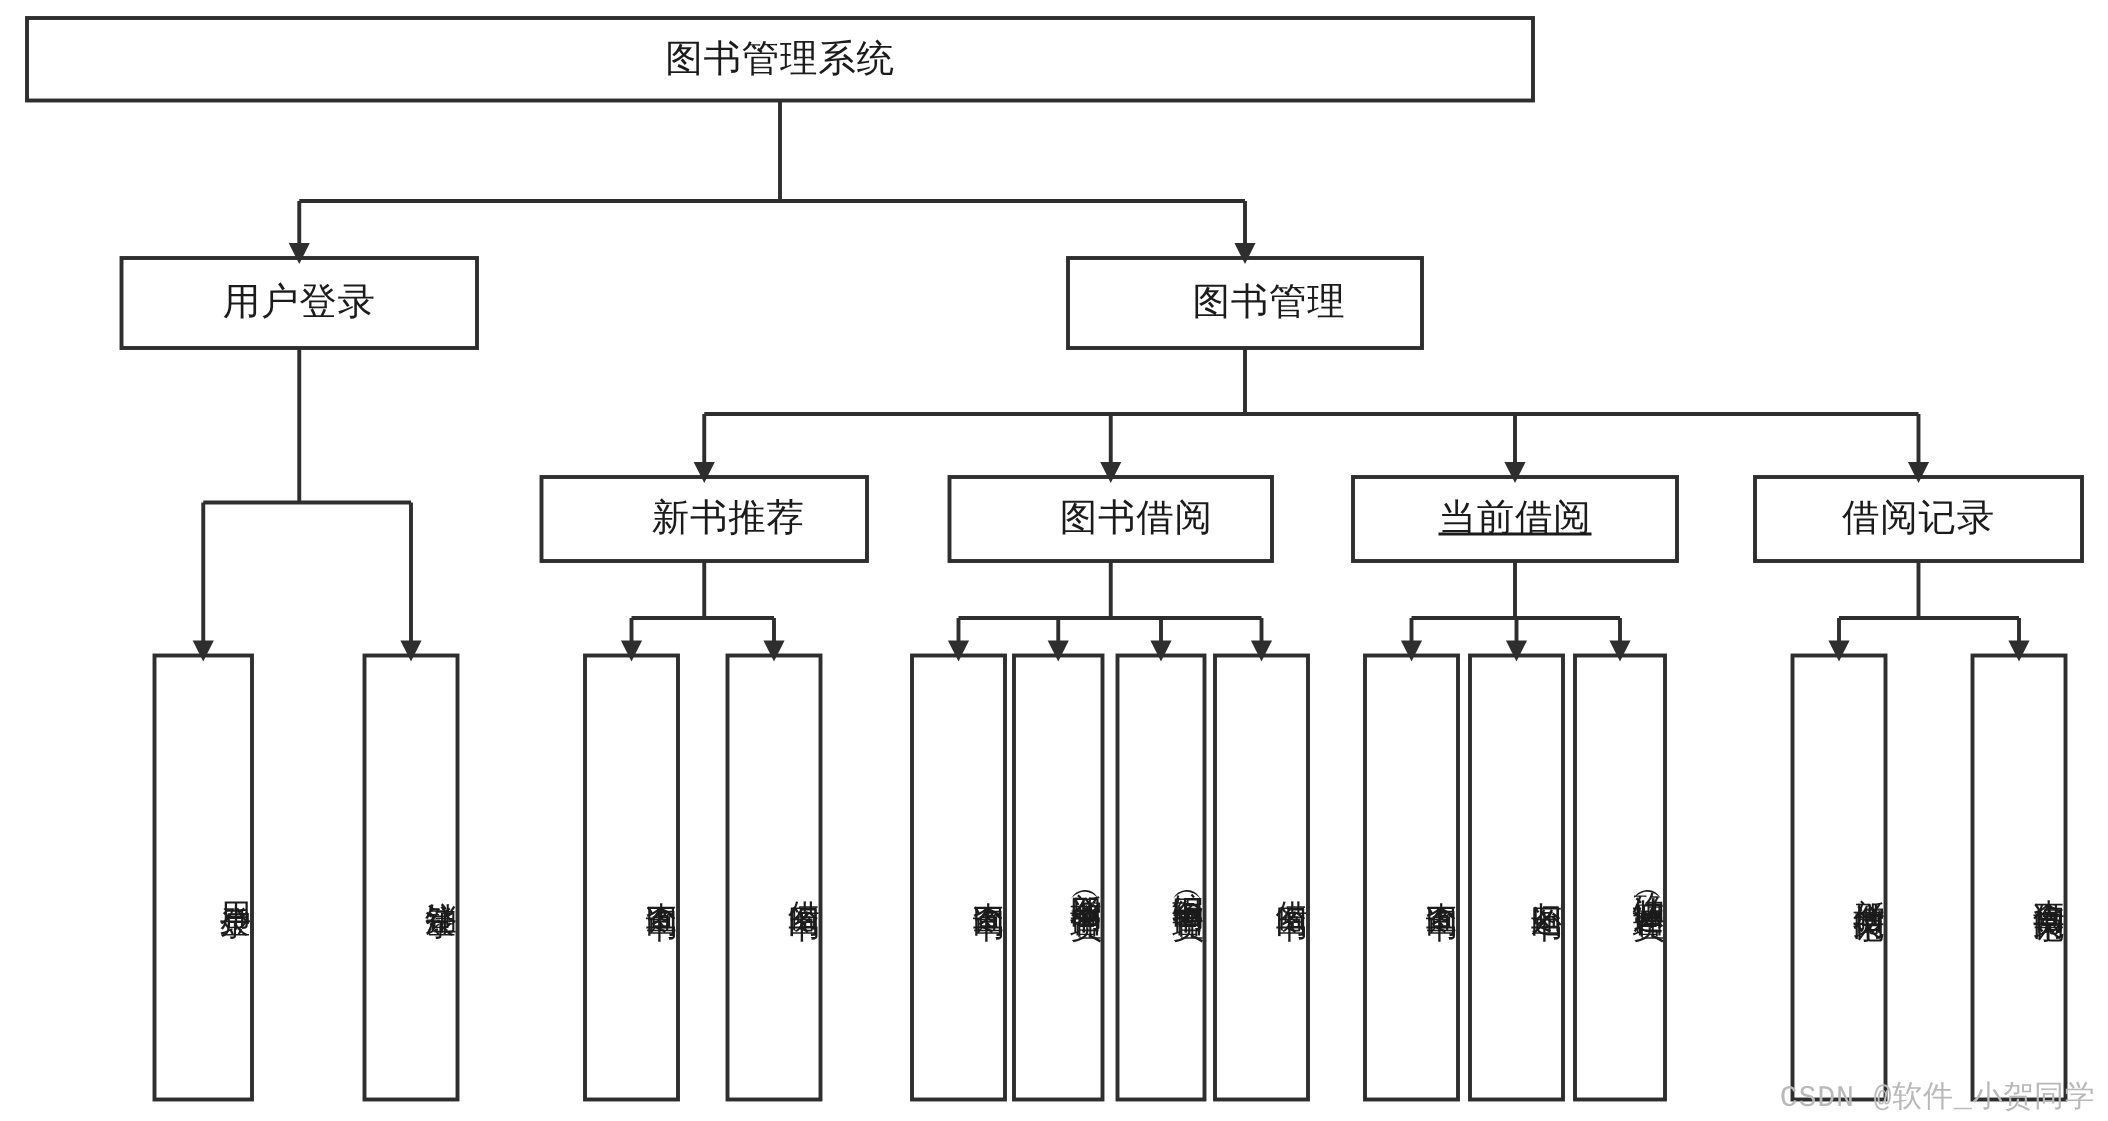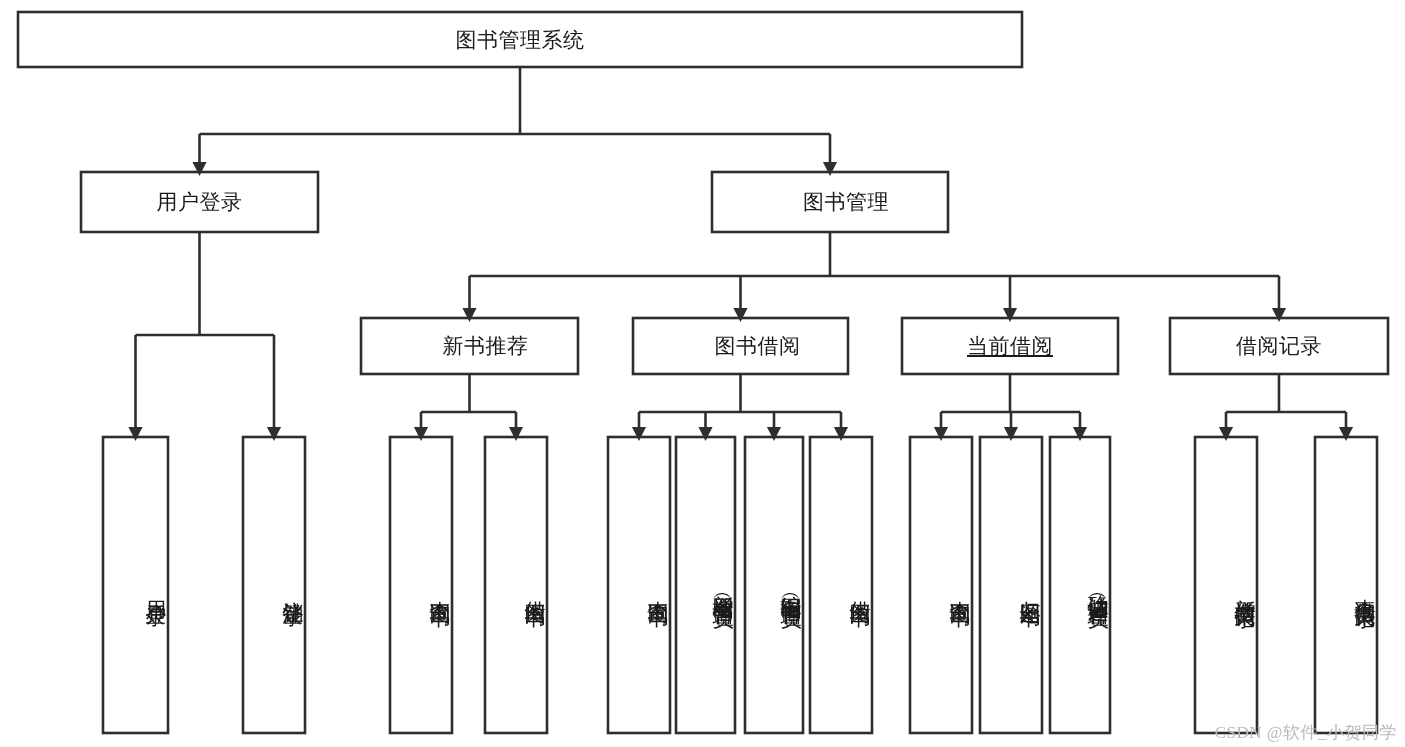--- a/index.html
+++ b/index.html
@@ -42,42 +42,42 @@
     display: flex;
     align-items: center;
     justify-content: center;
     color: #1b1b1b;
     font-family: "Liberation Sans", "DejaVu Sans", sans-serif;
     pointer-events: none;
     box-sizing: border-box;
     text-align: center;
   }
   .label-h {
-    font-size: 21px;
+    font-size: 25px;
     letter-spacing: 0.5px;
     line-height: 1.1;
   }
   .label-v {
     writing-mode: vertical-rl;
     text-orientation: upright;
     font-size: 21px;
     letter-spacing: 2px;
     line-height: 1.15;
     align-items: flex-start;
     justify-content: center;
     padding-top: 6px;
   }
   .label-v.pad-small { padding-top: 4px; }
   .watermark {
     position: absolute;
     right: 8px;
     bottom: 3px;
-    font-size: 17px;
+    font-size: 20px;
     color: #b9b9b9;
-    font-family: Liberation Serif, serif;
+    font-family: Liberation Mono, monospace;
     white-space: nowrap;
     letter-spacing: 0.5px;
   }
 </style>
 </head>
 <body>
 
 <div id="diagram-root">
 
   <svg id="flow" viewBox="0 0 1405 747">

